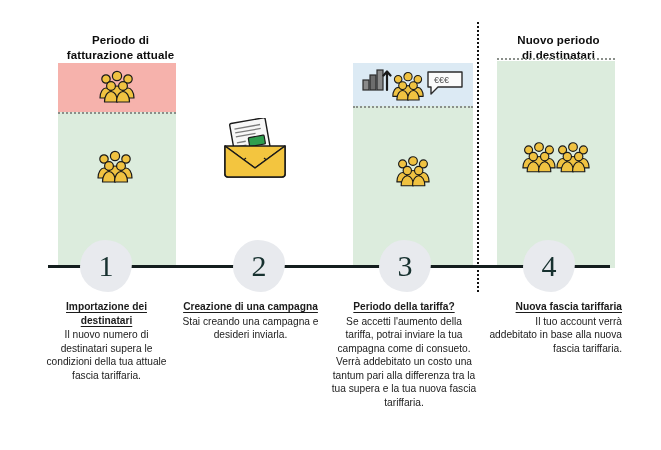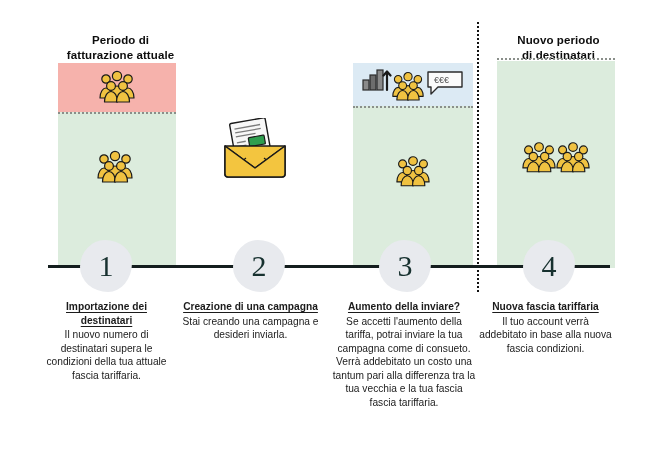--- a/index.html
+++ b/index.html
@@ -292,22 +292,22 @@
     <span class="cap-title">Creazione di una campagna</span>
     <span class="cap-body">Stai creando una campagna e desideri inviarla.</span>
   </div>
 
   <div class="caption" style="left:40px; top:300px; width:133px;">
     <span class="cap-title">Importazione dei destinatari</span>
     <span class="cap-body">Il nuovo numero di destinatari supera le condizioni della tua attuale fascia tariffaria.</span>
   </div>
 
   <div class="caption" style="left:331px; top:300px; width:146px;">
-    <span class="cap-title">Aumento della inviare?</span>
-    <span class="cap-body">Se accetti l'aumento della tariffa, potrai inviare la tua campagna come di consueto. Verrà addebitato un costo una tantum pari alla differenza tra la tua vecchia e la tua fascia fascia tariffaria.</span>
-  </div>
-
-  <div class="caption" style="left:479px; top:300px; width:133px;">
+    <span class="cap-title">Periodo della tariffa?</span>
+    <span class="cap-body">Se accetti l'aumento della tariffa, potrai inviare la tua campagna come di consueto. Verrà addebitato un costo una tantum pari alla differenza tra la tua supera e la tua nuova fascia tariffaria.</span>
+  </div>
+
+  <div class="caption" style="left:489px; top:300px; width:133px;text-align:right;">
     <span class="cap-title">Nuova fascia tariffaria</span>
-    <span class="cap-body">Il tuo account verrà addebitato in base alla nuova fascia condizioni.</span>
+    <span class="cap-body">Il tuo account verrà addebitato in base alla nuova fascia tariffaria.</span>
   </div>
 
 </div>
 
 </body></html>

